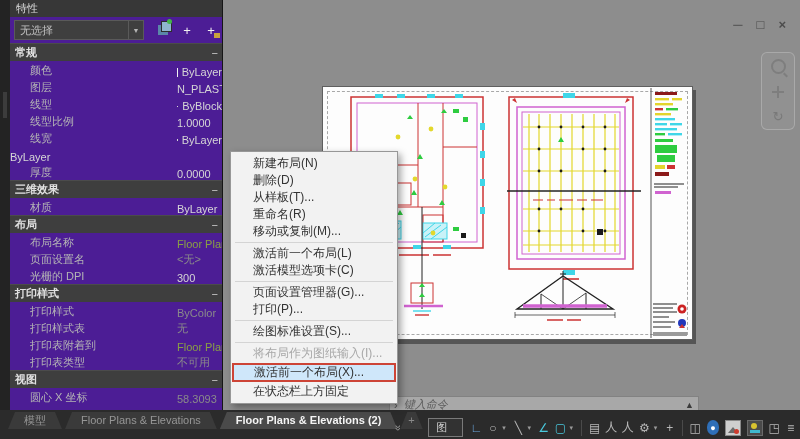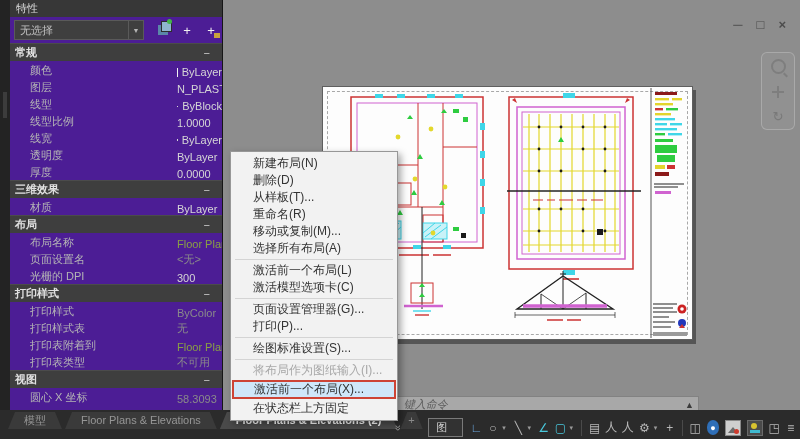--- a/index.html
+++ b/index.html
@@ -20,21 +20,21 @@
   .combo .ca{width:14px;height:100%;border-left:1px solid #5a5a5a;display:flex;align-items:center;
              justify-content:center;font-size:7px;color:#b5b5b5;}
   .pal-tools{display:flex;gap:6px;margin-left:6px;}
   .ptool{width:18px;height:18px;display:flex;align-items:center;justify-content:center;position:relative;color:#e6e6e6;}
   .qsel{width:10px;height:10px;background:#5b87a8;position:relative;}
   .qsel:before{content:"";position:absolute;left:3px;top:-4px;width:9px;height:9px;background:#8fb6cf;border:1px solid #2d2d2d;}
   .qsel:after{content:"";position:absolute;right:-4px;top:-6px;width:5px;height:5px;background:#43b54a;border-radius:50%;}
   .star4{font-size:13px;color:#f0f0f0;}
   .star4y:after{content:"";position:absolute;right:0;bottom:1px;width:6px;height:5px;background:#c8a43c;}
   .sec-h{height:17px;background:#3e3e3e;border-top:1px solid #4b4b4b;display:flex;align-items:center;
-         justify-content:space-between;padding:0 12px 0 5px;color:#e0e0e0;font-weight:bold;}
+         justify-content:space-between;padding:0 4px 0 5px;color:#e0e0e0;font-weight:bold;}
   .sec-c{font-weight:normal;color:#cfcfcf;}
   .prow{height:17px;display:flex;align-items:flex-end;gap:47px;}
   .prow .lbl{flex:0 0 100px;padding-left:20px;color:#b5b5b5;white-space:nowrap;overflow:hidden;}
   .prow .val{flex:1;display:flex;align-items:center;gap:4px;color:#d6d6d6;white-space:nowrap;overflow:hidden;}
   .val.mut span{color:#8a8a8a;}
   .val.grn span{color:#8aa044;}
   .swb{width:9px;height:9px;background:#f2f2f2;display:inline-block;}
   .swl{width:30px;height:1px;background:#d6d6d6;display:inline-block;}
   .swl.thick{height:2px;}
   
@@ -311,21 +311,20 @@
           </span>
       </div>
       <div class="prow">
         <span class="lbl">线宽</span>
         <span class="val">
             <i class="swl thick"></i>
             <span>ByLayer</span>
           </span>
       </div>
       <div class="prow">
-        <span class="lbl">透明度</span>
         <span class="val">
             <span>ByLayer</span>
           </span>
       </div>
       <div class="prow">
         <span class="lbl">厚度</span>
         <span class="val">
             <span>0.0000</span>
           </span>
       </div>
@@ -455,21 +454,20 @@
     <span class="sic">≡</span>
   </div>
 </div>
 
 <div class="cmenu">
   <div class="mi">新建布局(N)</div>
   <div class="mi">删除(D)</div>
   <div class="mi">从样板(T)...</div>
   <div class="mi">重命名(R)</div>
   <div class="mi">移动或复制(M)...</div>
-  <div class="mi">选择所有布局(A)</div>
   <div class="msep"></div>
   <div class="mi">激活前一个布局(L)</div>
   <div class="mi">激活模型选项卡(C)</div>
   <div class="msep"></div>
   <div class="mi">页面设置管理器(G)...</div>
   <div class="mi">打印(P)...</div>
   <div class="msep"></div>
   <div class="mi">绘图标准设置(S)...</div>
   <div class="msep"></div>
   <div class="mi dis">将布局作为图纸输入(I)...</div>

